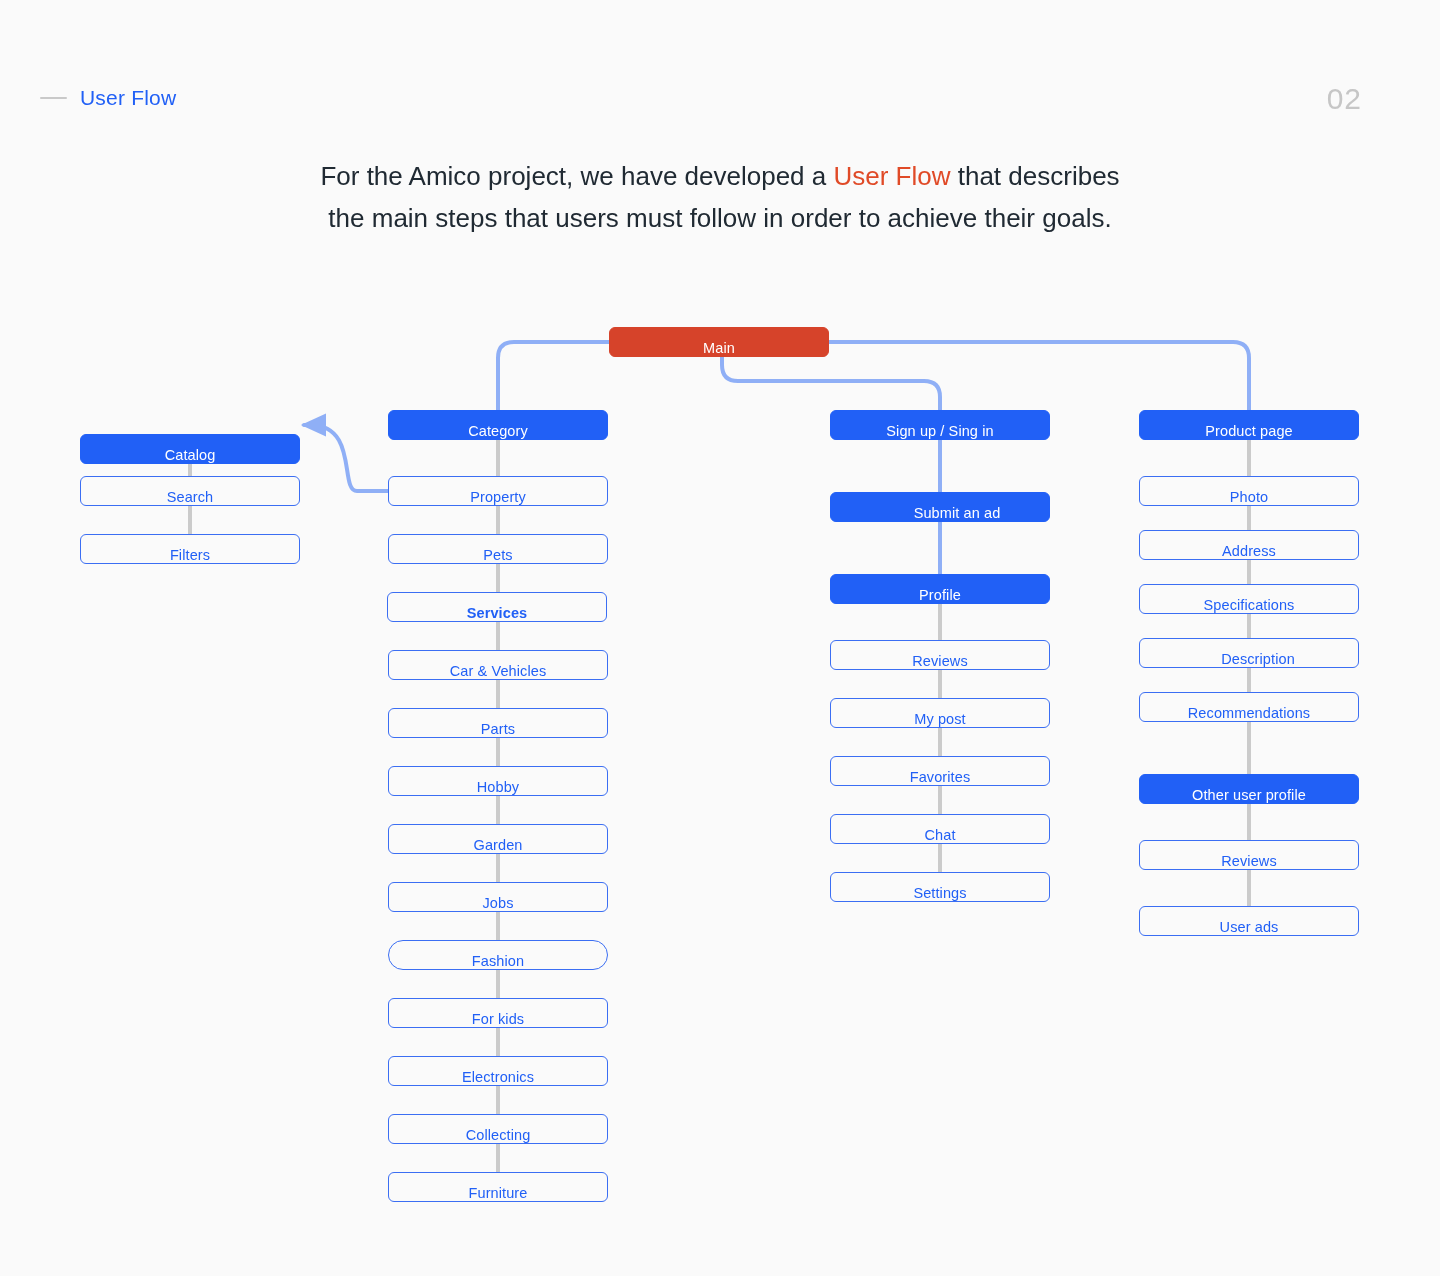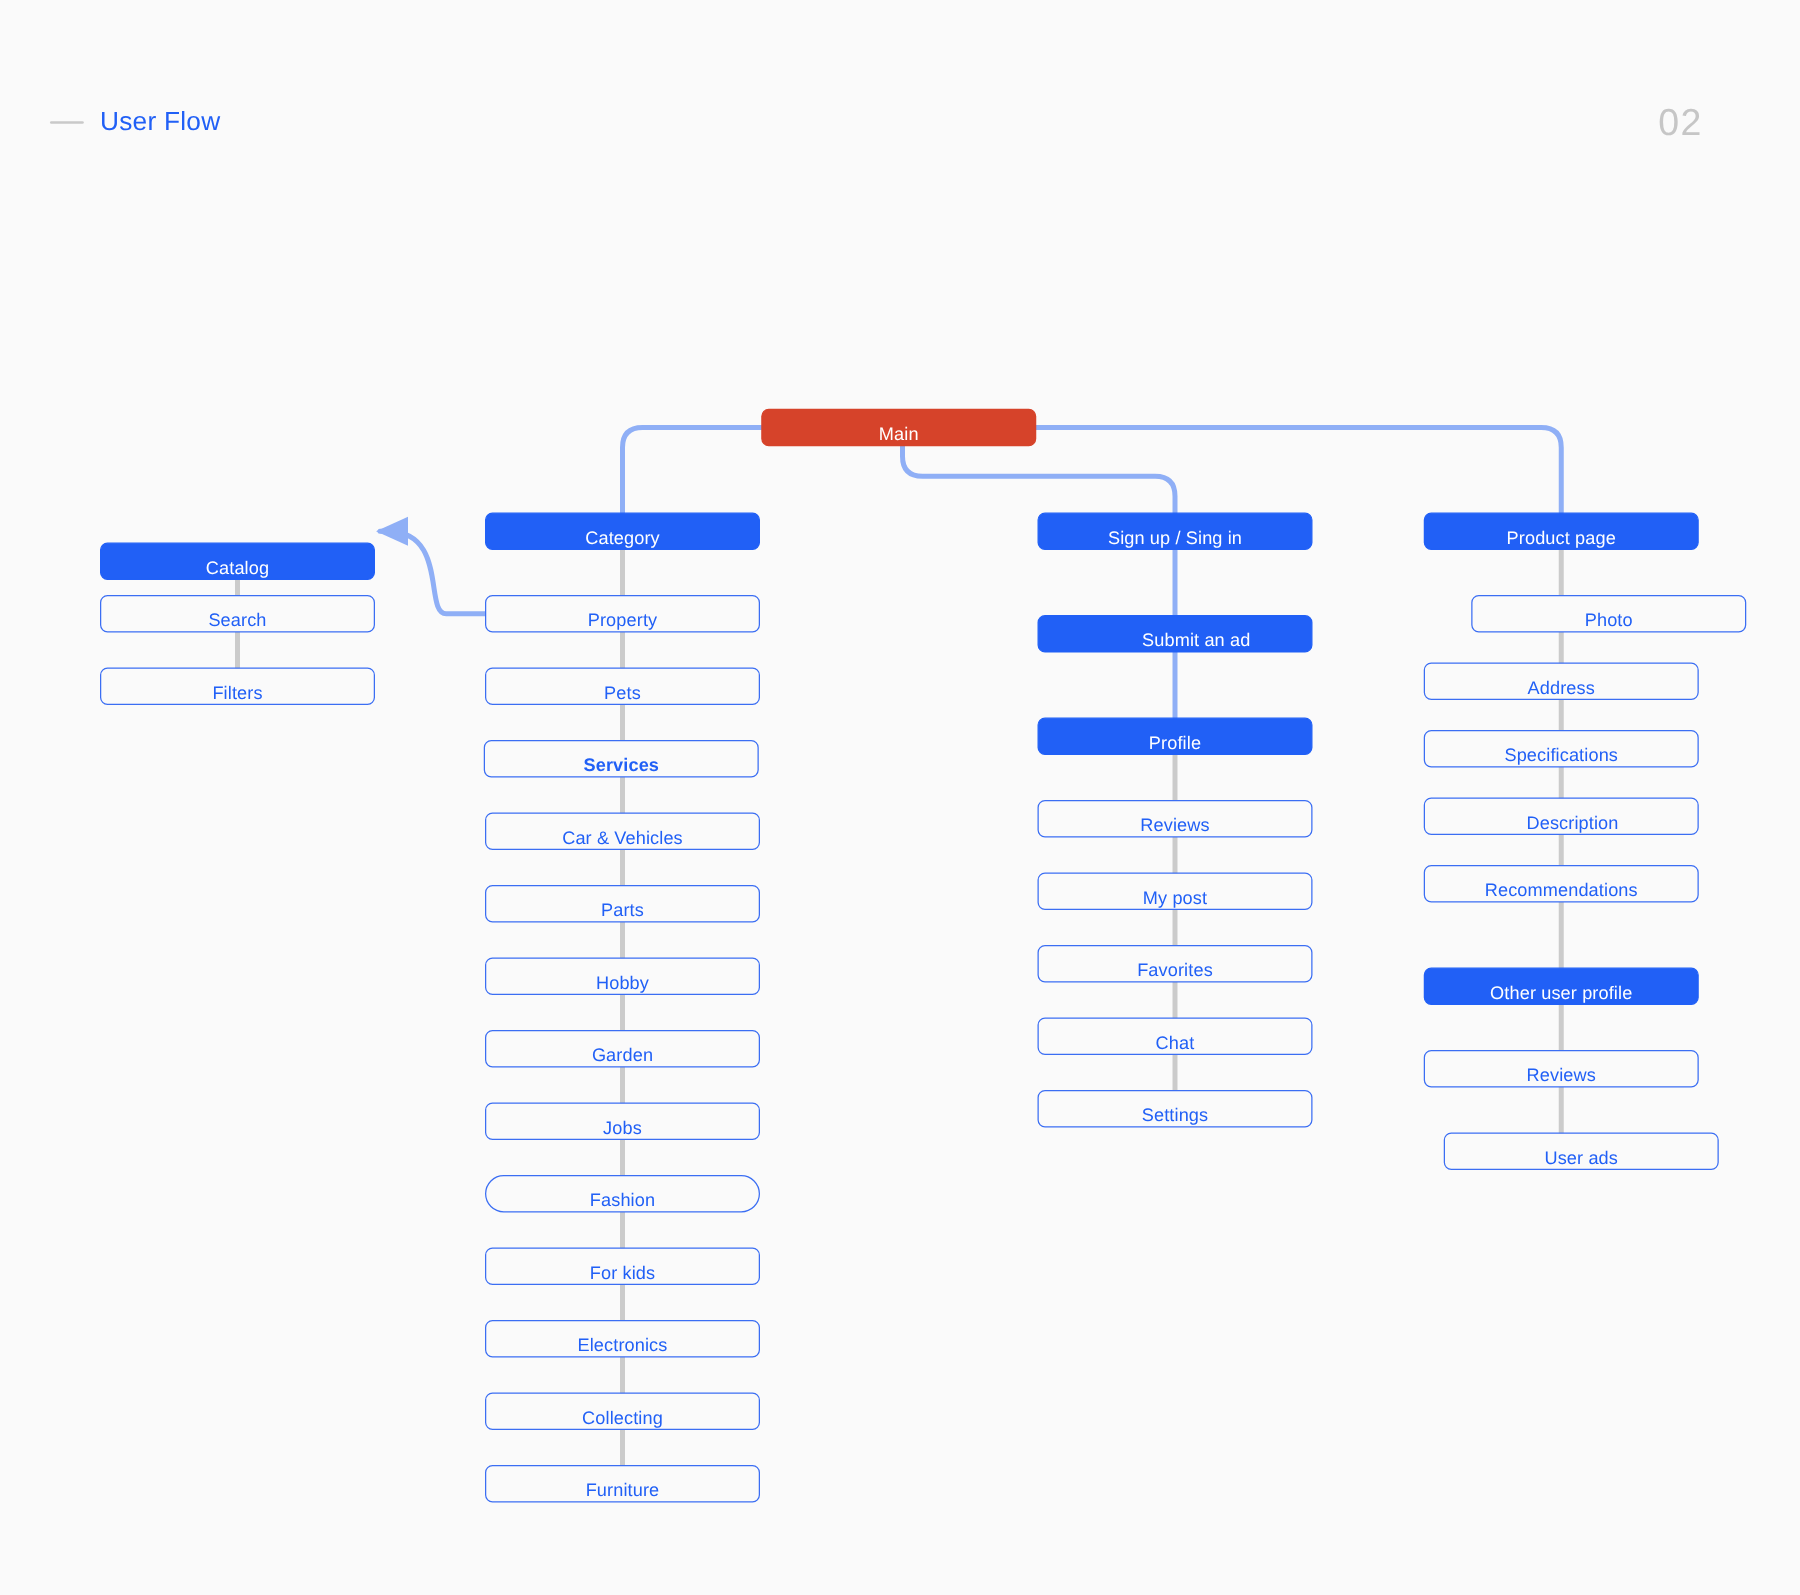--- a/index.html
+++ b/index.html
@@ -110,20 +110,23 @@
 <body>
 
 <div id="page">
 
   <div class="header-label">
     <span class="header-dash"></span>
     <span class="header-title">User Flow</span>
   </div>
   <div class="page-number">02</div>
 
+  <div class="intro">
+    <span>For the Amico project, we have developed a </span><span class="hl">User Flow</span><span> that describes the main steps that users must follow in order to achieve their goals.</span>
+  </div>
 
   <div id="diagram">
     <svg id="wires" viewBox="0 0 1440 1276">
       <defs>
         <marker id="arrowhead" markerWidth="7" markerHeight="7" refX="5.6" refY="3.5" orient="auto" markerUnits="strokeWidth">
           <path d="M0,0.6 L6.4,3.5 L0,6.4 Z" fill="#8FAFF6"></path>
         </marker>
       </defs>
       <g id="wire-group">
           <path d="M190,440 L190,476" fill="none" stroke="#CBCBCB" stroke-width="4" stroke-linecap="round"></path>
@@ -237,40 +240,40 @@
         </div>
         <div class="node outline" style="left: 830px; top: 814px;">
           <span class="node-label">Chat</span>
         </div>
         <div class="node outline" style="left: 830px; top: 872px;">
           <span class="node-label">Settings</span>
         </div>
         <div class="node filled" style="left: 1139px; top: 410px;">
           <span class="node-label">Product page</span>
         </div>
-        <div class="node outline" style="left: 1139px; top: 476px; margin-left: 38px;">
+        <div class="node outline" style="left: 1139px; top: 476px;">
           <span class="node-label">Photo</span>
         </div>
         <div class="node outline" style="left: 1139px; top: 530px;">
           <span class="node-label">Address</span>
         </div>
         <div class="node outline" style="left: 1139px; top: 584px;">
           <span class="node-label">Specifications</span>
         </div>
         <div class="node outline" style="left: 1139px; top: 638px; padding-left: 18px;">
           <span class="node-label">Description</span>
         </div>
         <div class="node outline" style="left: 1139px; top: 692px;">
           <span class="node-label">Recommendations</span>
         </div>
         <div class="node filled" style="left: 1139px; top: 774px;">
           <span class="node-label">Other user profile</span>
         </div>
         <div class="node outline" style="left: 1139px; top: 840px;">
           <span class="node-label">Reviews</span>
         </div>
-        <div class="node outline" style="left: 1139px; top: 906px; margin-left: 16px;">
+        <div class="node outline" style="left: 1139px; top: 906px;">
           <span class="node-label">User ads</span>
         </div>
       </div>
   </div>
 
 </div>
 
 </body></html>

